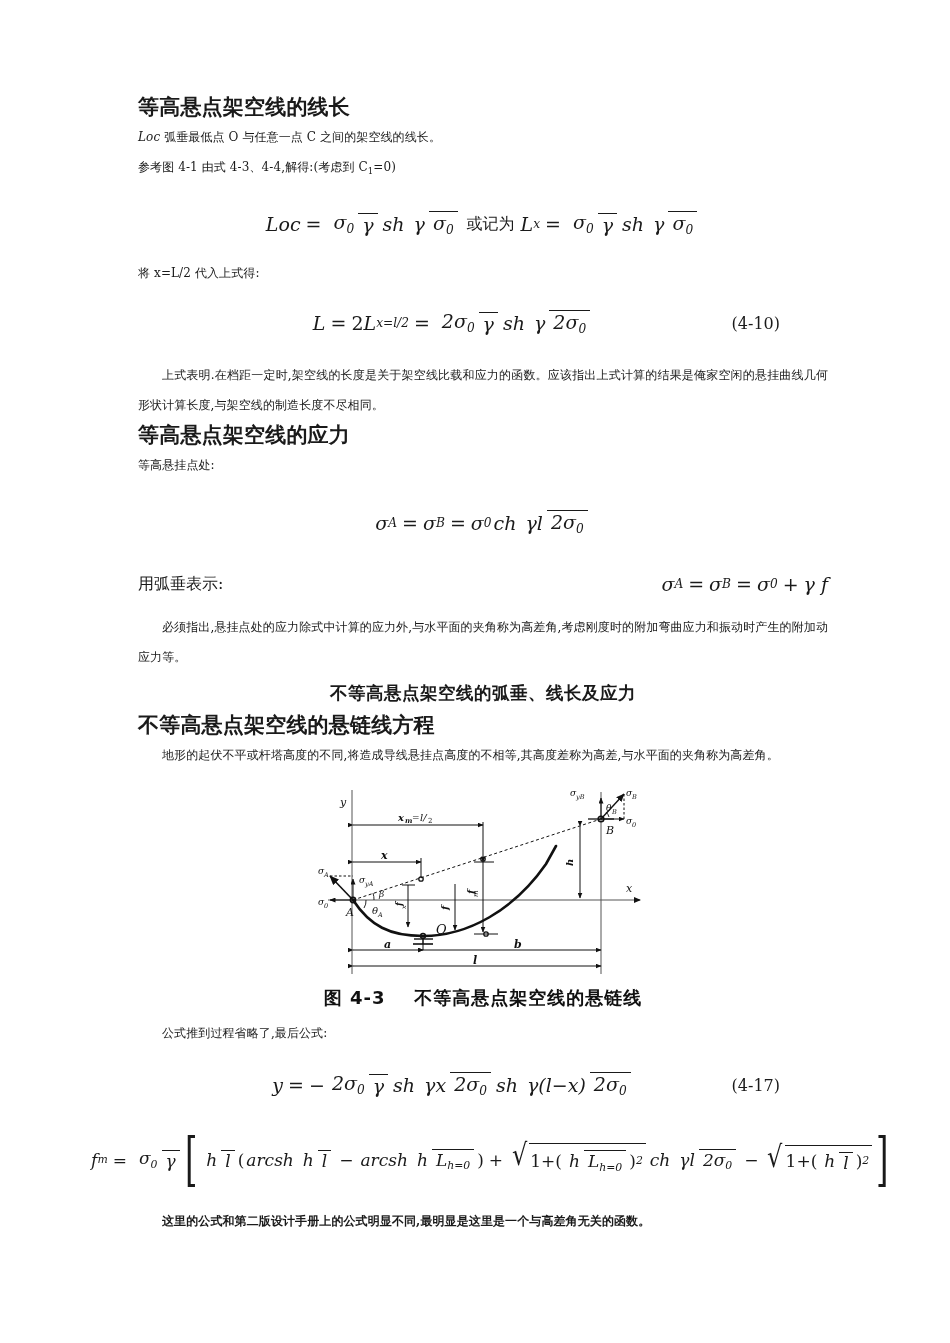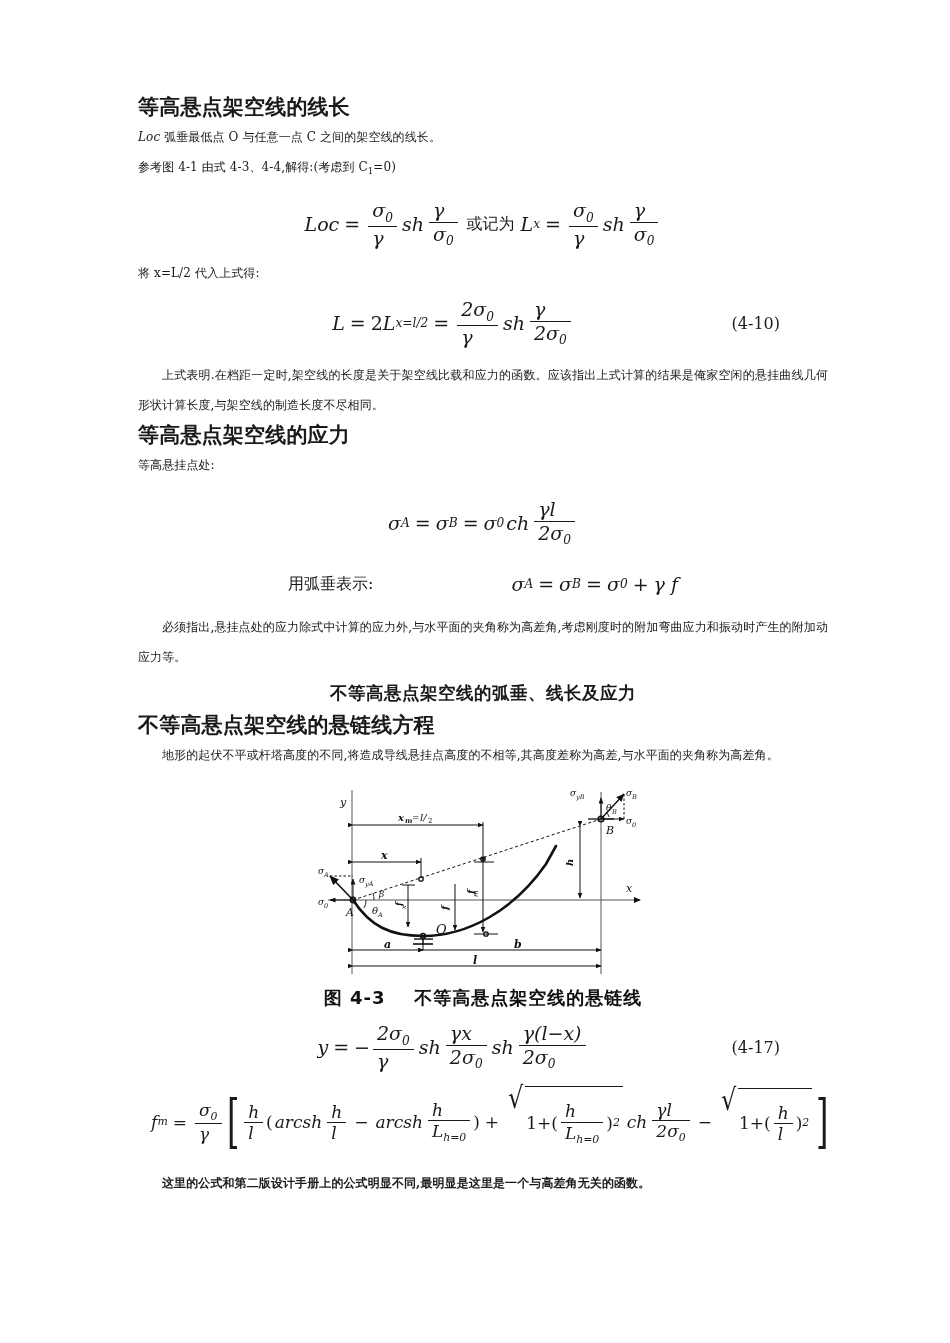--- a/index.html
+++ b/index.html
@@ -56,37 +56,38 @@
   .sub { font-size: 0.72em; vertical-align: sub; }
 
   
   .eqrow {
     display: flex;
     align-items: center;
     justify-content: center;
     position: relative;
     margin: 0;
   }
-  .eqrow.left-label { justify-content: center; }
+  .eqrow.left-label { justify-content: space-between; }
   .math {
     font-family: "DejaVu Serif", "Liberation Serif", serif;
     font-style: italic;
     font-size: 19px;
     display: inline-flex;
     align-items: center;
     white-space: nowrap;
     line-height: 1;
   }
   .math .up { font-style: normal; }
   .op { margin: 0 5px; font-style: italic; }
   .frac {
     display: inline-flex;
-    flex-direction: column;
+    flex-direction: row;
+    align-items: center;
     vertical-align: middle;
-    margin: 13px 3px;
+    margin: 4px 3px;
     line-height: 1.08;
   }
   .frac > .num { padding: 0 4px 1px 4px; }
   .frac > .den { padding: 1px 4px 0 4px; border-top: 1.3px solid #1a1a1a; }
   .sb { font-size: 0.64em; vertical-align: -0.35em; display: inline-block; }
   .sp { font-size: 0.64em; vertical-align: 0.55em; display: inline-block; }
   .fn { font-style: italic; margin: 0 2px; }
   .eqnum {
     position: absolute;
     font-size: 16px;
@@ -373,20 +374,21 @@
         <line x1="95" y1="160" x2="115" y2="160" stroke="#111" stroke-width="1.6"></line>
         <line x1="105" y1="152" x2="105" y2="160" stroke="#111" stroke-width="1"></line>
       </svg>
       <div class="figcaption">
         <span>图 4-3</span>
         <span style="display:inline-block; width:14px;"></span>
         <span>不等高悬点架空线的悬链线</span>
       </div>
     </div>
 
+    <div class="para indent" style="margin-top:8px;">公式推到过程省略了,最后公式:</div>
 
     <div class="eqrow" style="height:62px; margin-top:6px;">
       <span class="math" style="margin-left:-60px;">
         <span class="it">y</span>
         <span class="op up">=</span>
         <span class="up">−</span>
         <span class="frac">
           <span class="num"><span>2σ</span><span class="sb">0</span></span>
           <span class="den">γ</span>
         </span>

